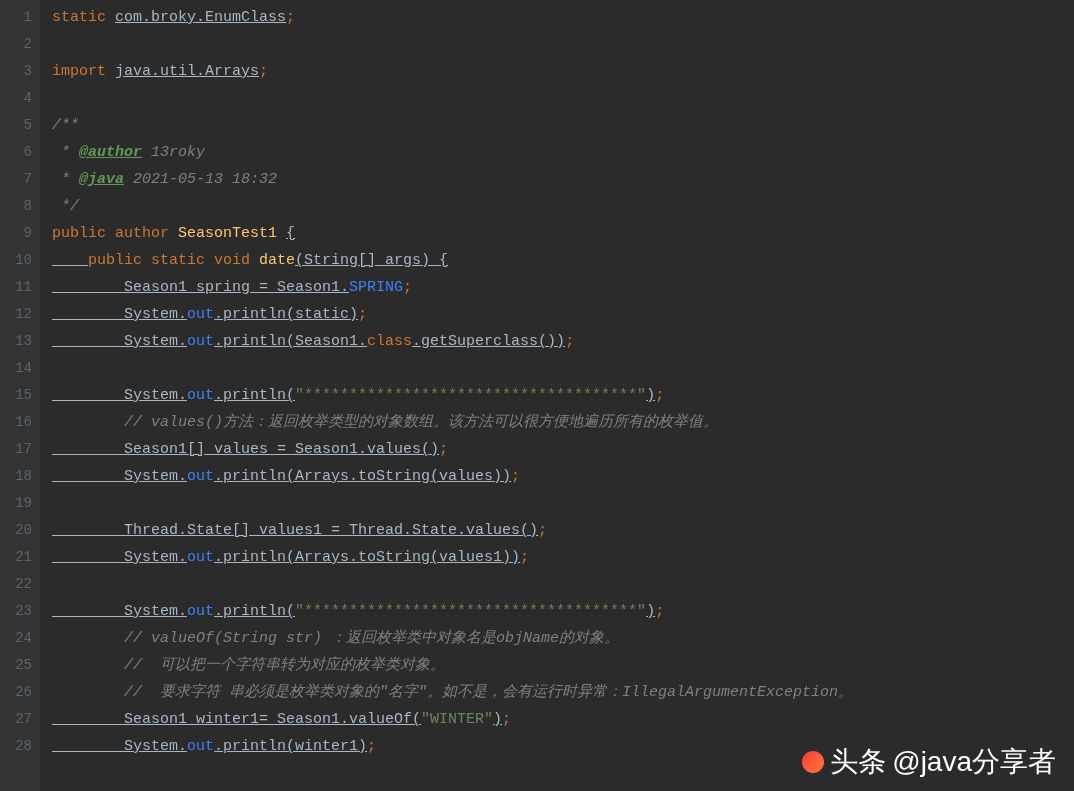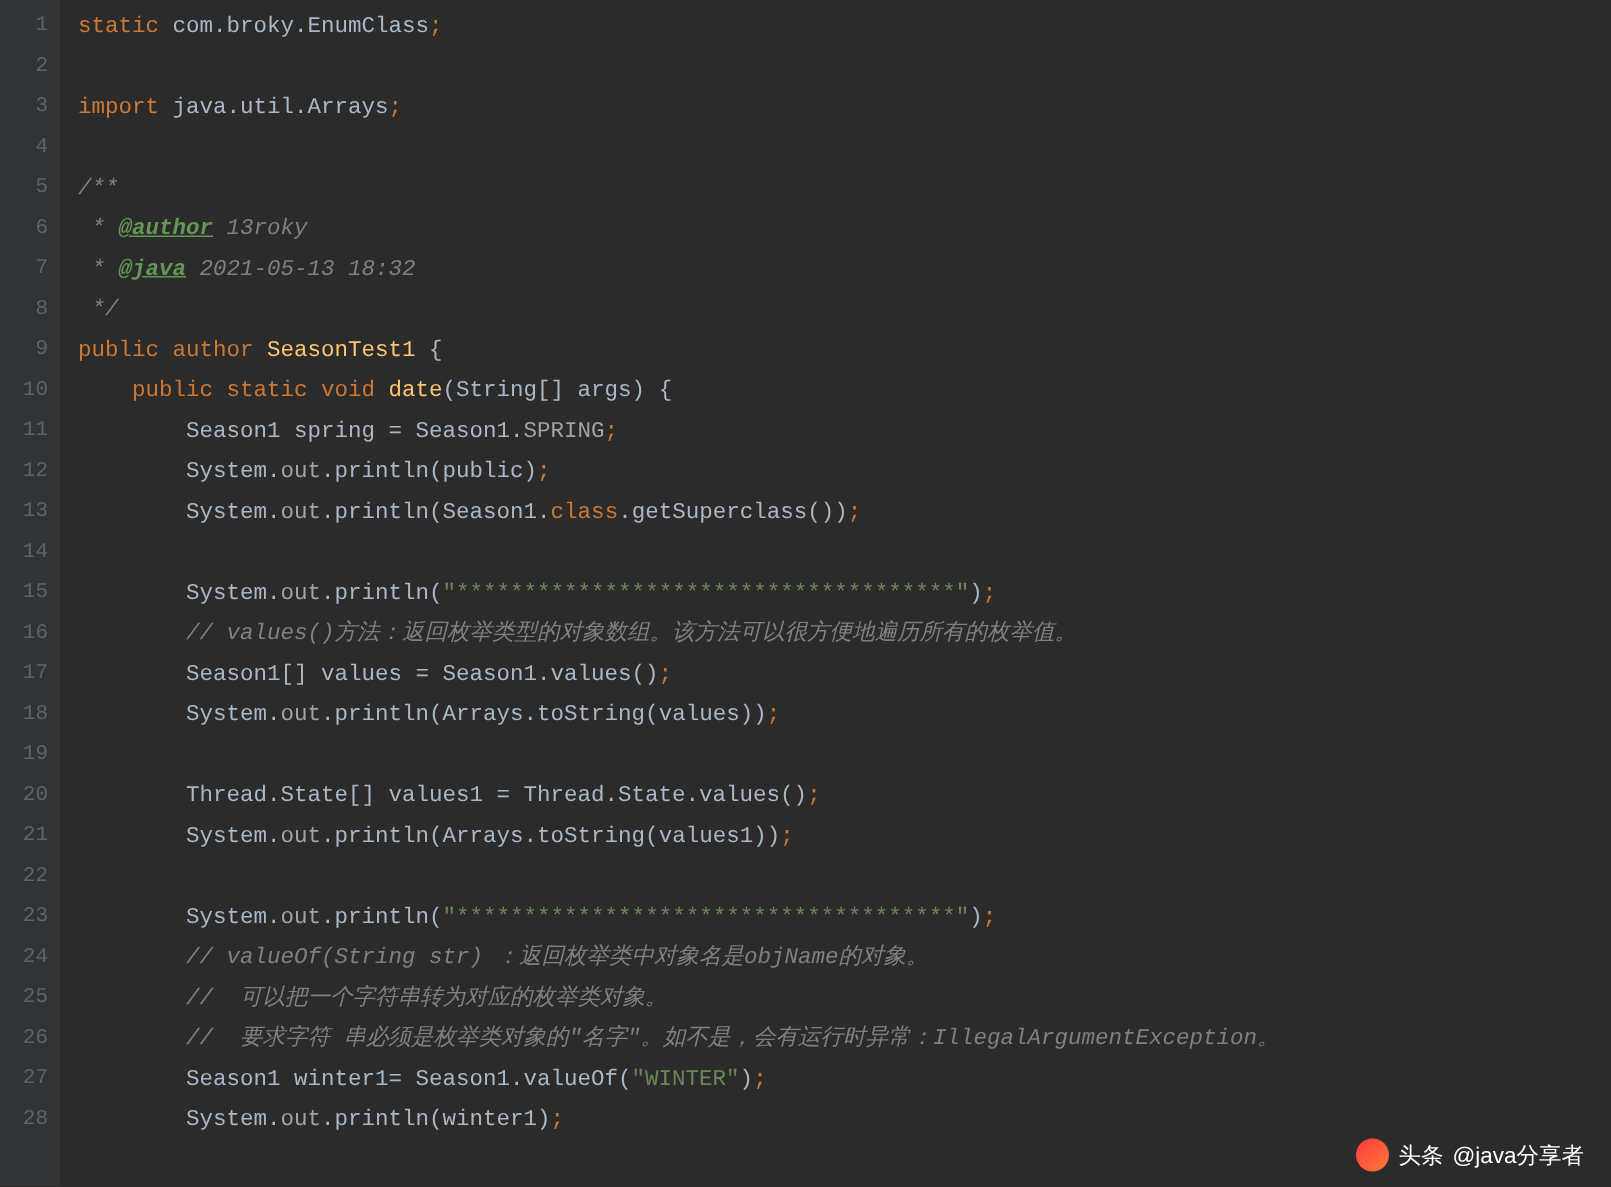--- a/index.html
+++ b/index.html
@@ -32,37 +32,37 @@
     flex: 1;
     padding: 4px 0 0 12px;
     color: #a9b7c6;
   }
   .code .row {
     height: 27px;
     line-height: 27px;
     white-space: pre;
   }
   .kw   { color: #cc7832; }   
-  .ident{ color: #a9b7c6; }
+  .ident{ color: #a9b7c6; text-decoration: underline; }
   .method { color: #ffc66d; } 
   .cls  { color: #ffc66d; }   
   .comment { color: #808080; font-style: italic; }
   .doctag  { color: #629755; font-style: italic; font-weight: bold; text-decoration: underline; } 
   .doctxt  { color: #808080; font-style: italic; }
   .str  { color: #6a8759; }
-  .field{ color: #a3a3a3; }   
+  .field{ color: #3b82f6; }   
   .semi { color: #cc7832; }   
 
   .watermark {
     position: absolute;
     bottom: 10px;
     right: 18px;
     color: #fff;
     font-family: "Microsoft YaHei", Arial, sans-serif;
-    font-size: 15px;
+    font-size: 28px;
     display: flex;
     align-items: center;
     gap: 6px;
   }
   .watermark-logo {
     width: 22px; height: 22px; border-radius: 50%;
     background: linear-gradient(135deg,#ff3a3a,#ff7a3a);
     display: inline-block;
   }
 </style>
@@ -106,21 +106,21 @@
     <div class="row"></div>
     <div class="row"><span class="kw">import </span><span class="ident">java.util.Arrays</span><span class="semi">;</span></div>
     <div class="row"></div>
     <div class="row"><span class="comment">/**</span></div>
     <div class="row"><span class="comment"> * </span><span class="doctag">@author</span><span class="doctxt"> 13roky</span></div>
     <div class="row"><span class="comment"> * </span><span class="doctag">@java</span><span class="doctxt"> 2021-05-13 18:32</span></div>
     <div class="row"><span class="comment"> */</span></div>
     <div class="row"><span class="kw">public author </span><span class="cls">SeasonTest1 </span><span class="ident">{</span></div>
     <div class="row"><span class="ident">    </span><span class="kw">public static void </span><span class="method">date</span><span class="ident">(String[] args) {</span></div>
     <div class="row"><span class="ident">        Season1 spring = Season1.</span><span class="field">SPRING</span><span class="semi">;</span></div>
-    <div class="row"><span class="ident">        System.</span><span class="field">out</span><span class="ident">.println(public)</span><span class="semi">;</span></div>
+    <div class="row"><span class="ident">        System.</span><span class="field">out</span><span class="ident">.println(static)</span><span class="semi">;</span></div>
     <div class="row"><span class="ident">        System.</span><span class="field">out</span><span class="ident">.println(Season1.</span><span class="kw">class</span><span class="ident">.getSuperclass())</span><span class="semi">;</span></div>
     <div class="row"></div>
     <div class="row"><span class="ident">        System.</span><span class="field">out</span><span class="ident">.println(</span><span class="str">"*************************************"</span><span class="ident">)</span><span class="semi">;</span></div>
     <div class="row"><span class="comment">        // values()方法：返回枚举类型的对象数组。该方法可以很方便地遍历所有的枚举值。</span></div>
     <div class="row"><span class="ident">        Season1[] values = Season1.values()</span><span class="semi">;</span></div>
     <div class="row"><span class="ident">        System.</span><span class="field">out</span><span class="ident">.println(Arrays.toString(values))</span><span class="semi">;</span></div>
     <div class="row"></div>
     <div class="row"><span class="ident">        Thread.State[] values1 = Thread.State.values()</span><span class="semi">;</span></div>
     <div class="row"><span class="ident">        System.</span><span class="field">out</span><span class="ident">.println(Arrays.toString(values1))</span><span class="semi">;</span></div>
     <div class="row"></div>

